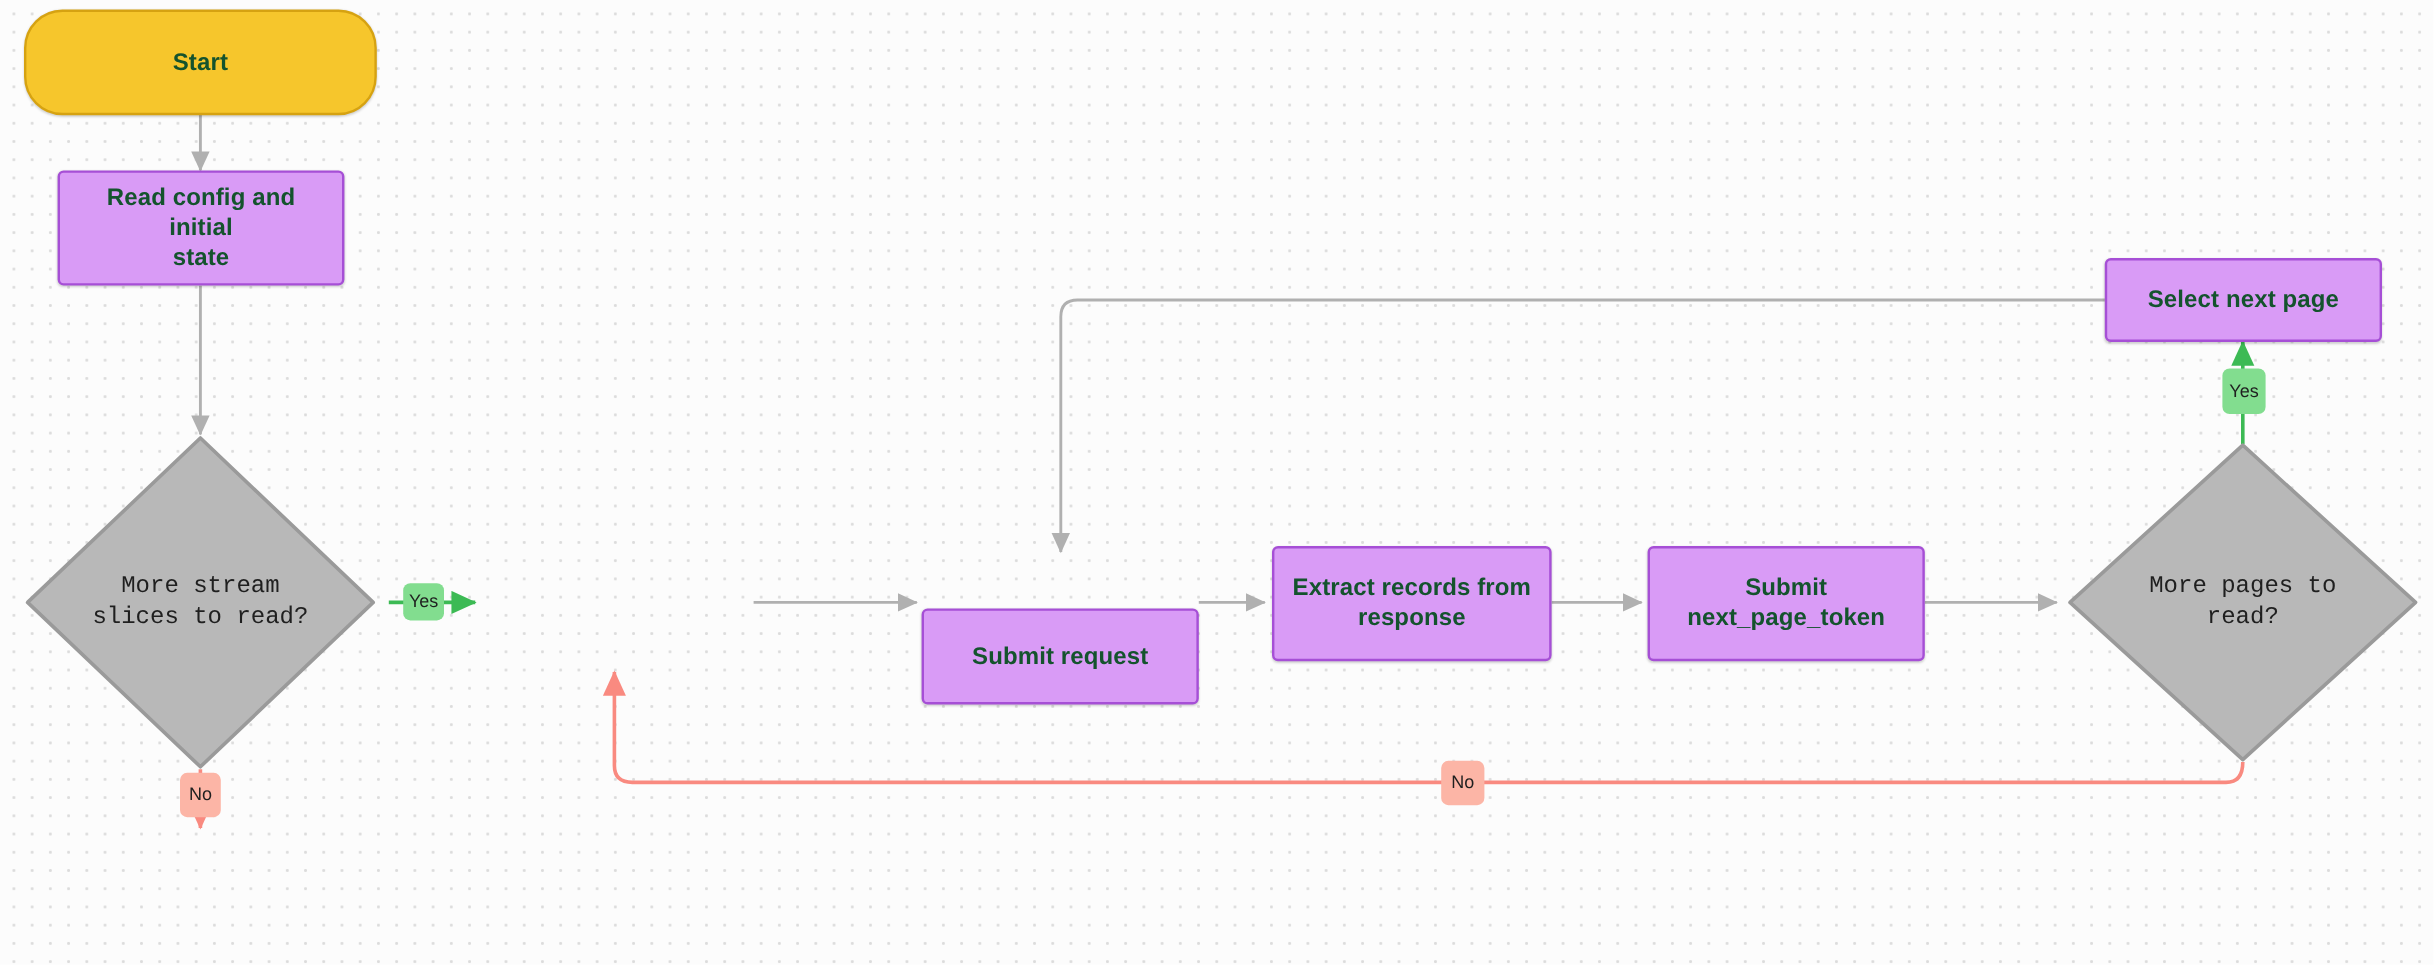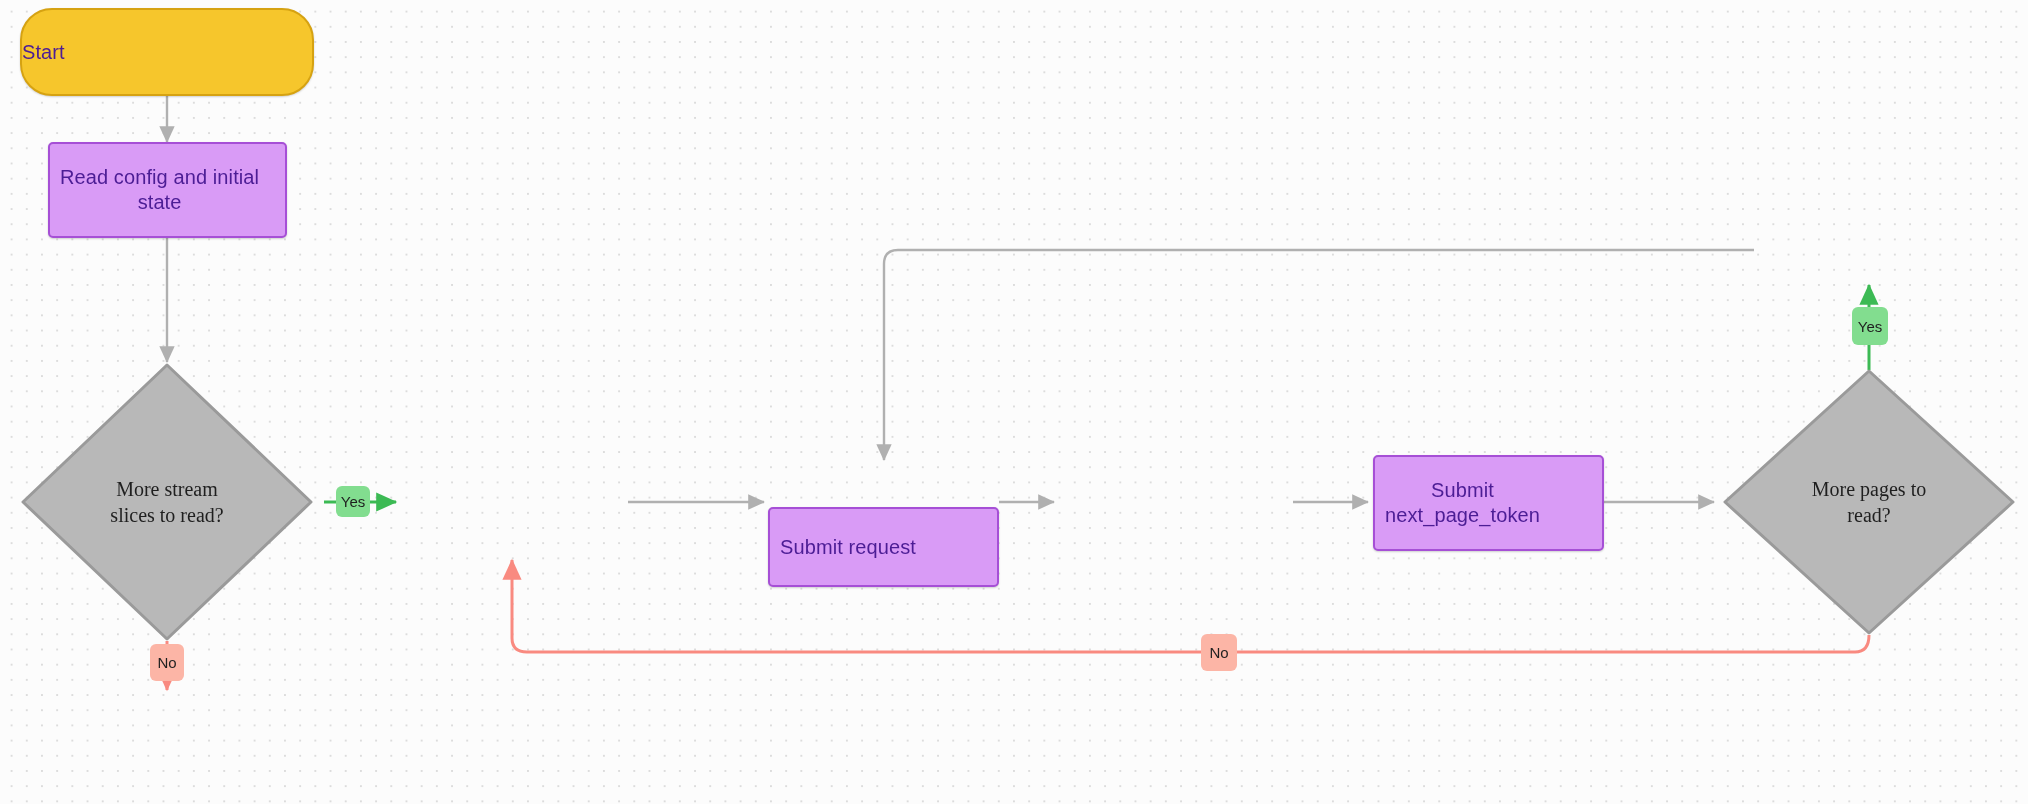--- a/index.html
+++ b/index.html
@@ -25,27 +25,28 @@
     left: 0; top: 0;
     width: 2028px;
     height: 804px;
     pointer-events: none;
   }
   .node {
     position: absolute;
     box-sizing: border-box;
     display: flex;
     align-items: center;
-    justify-content: flex-start;
+    justify-content: center;
     text-align: center;
-    color: #4c1d95;
+    color: #14532d;
     font-size: 20px;
     line-height: 1.25;
     letter-spacing: 0.1px;
     z-index: 5;
+    font-weight: bold;
   }
   .node.terminal {
     border-radius: 32px;
     border: 2px solid #d6a211;
     background: #f6c62c;
     box-shadow: 0 1px 2px rgba(0,0,0,0.18);
   }
   .node.terminal.end {
     border: 2px solid #e26b68;
     background: #fb8683;
@@ -75,21 +76,21 @@
     width: 100%;
     height: 100%;
     display: flex;
     align-items: center;
     justify-content: center;
     text-align: center;
     font-size: 20px;
     line-height: 1.3;
     color: #1f1f1f;
     white-space: pre-line;
-    font-family: Liberation Serif, serif;
+    font-family: Liberation Mono, monospace;
   }
   .edge-badge {
     position: absolute;
     box-sizing: border-box;
     display: flex;
     align-items: center;
     justify-content: center;
     border-radius: 6px;
     font-size: 15px;
     line-height: 1;
@@ -157,34 +158,41 @@
     <div class="label">More stream
 slices to read?</div>
   </div>
 
 
 
   <div class="node process" style="left:768px; top:462px; width:231px; height:80px;margin-top:45px;">
     <span class="label">Submit request</span>
   </div>
 
+  <div class="node process" style="left:1060px; top:455px; width:233px; height:96px;">
+    <span class="label">Extract records from
+response</span>
+  </div>
 
   <div class="node process" style="left:1373px; top:455px; width:231px; height:96px;">
     <span class="label">Submit
 next_page_token</span>
   </div>
 
   <div class="decision-wrap" style="left:1722px; top:368px; width:294px; height:268px;">
     <svg width="294" height="268" viewBox="0 0 294 268">
       <polygon points="147,3 291,134 147,265 3,134" fill="#b8b8b8" stroke="#9a9a9a" stroke-width="3" stroke-linejoin="round"></polygon>
     </svg>
     <div class="label">More pages to
 read?</div>
   </div>
 
+  <div class="node process" style="left:1754px; top:215px; width:231px; height:70px;">
+    <span class="label">Select next page</span>
+  </div>
 
   <div class="edge-badge yes" style="left:336px; top:486px; width:34px; height:31px;">
     <span>Yes</span>
   </div>
 
   <div class="edge-badge no" style="left:150px; top:644px; width:34px; height:37px;">
     <span>No</span>
   </div>
 
   <div class="edge-badge yes" style="left:1852px; top:307px; width:36px; height:38px;">

